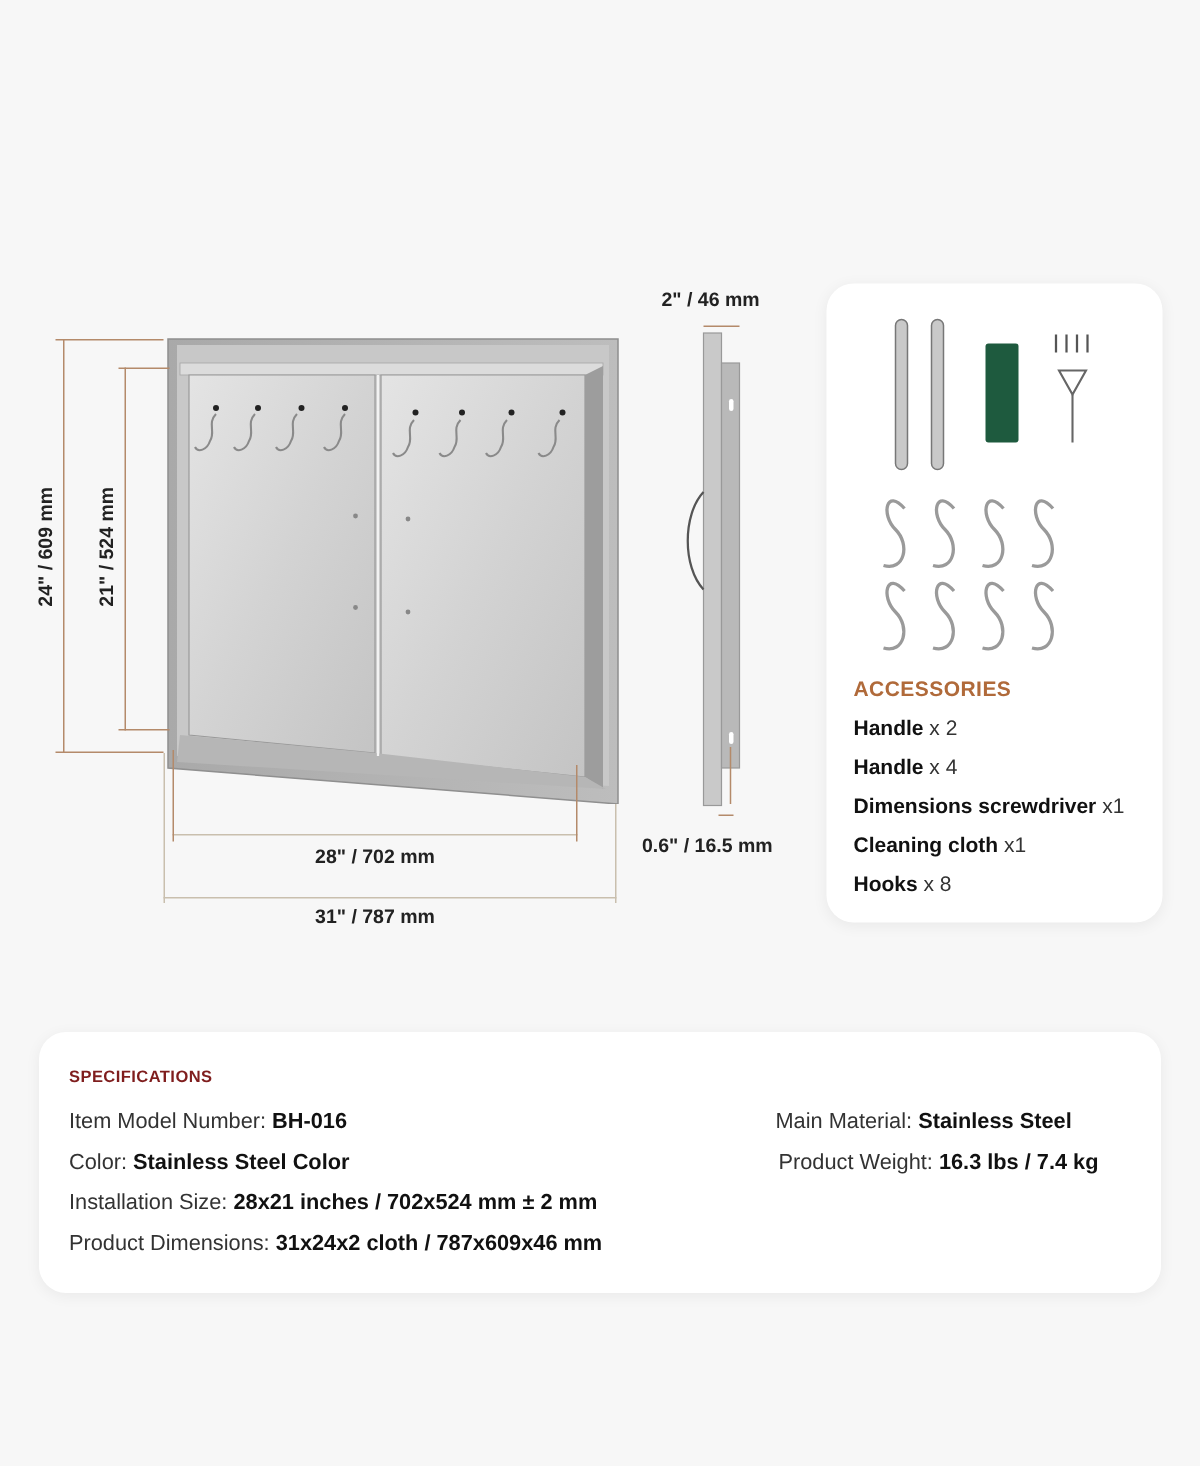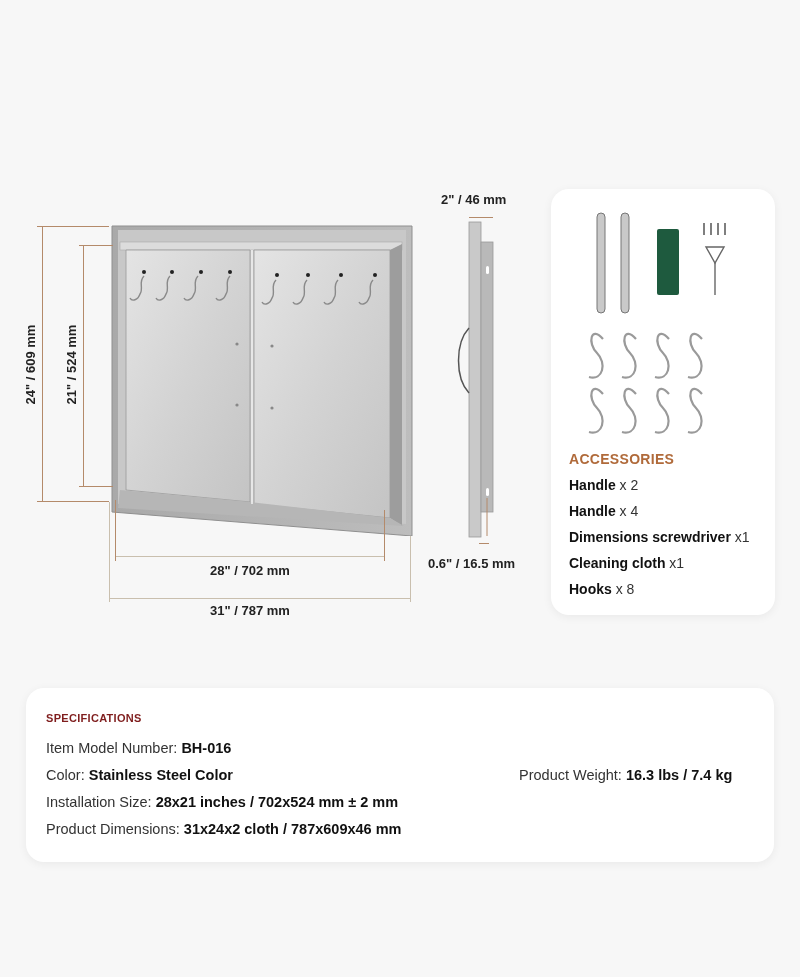--- a/index.html
+++ b/index.html
@@ -155,14 +155,15 @@
   <div class="acc-item" style="top:366px;"><b>Cleaning cloth</b> <span class="q">x1</span></div>
   <div class="acc-item" style="top:392px;"><b>Hooks</b> <span class="q">x 8</span></div>
 </div>
 
 <div class="card" style="left:26px;top:688px;width:748px;height:174px;">
   <div class="spec-title">SPECIFICATIONS</div>
   <div class="spec-row" style="left:20px;top:52px;"><span>Item Model Number:</span> <b>BH-016</b></div>
   <div class="spec-row" style="left:20px;top:79px;"><span>Color:</span> <b>Stainless Steel Color</b></div>
   <div class="spec-row" style="left:20px;top:106px;"><span>Installation Size:</span> <b>28x21 inches / 702x524 mm ± 2 mm</b></div>
   <div class="spec-row" style="left:20px;top:133px;"><span>Product Dimensions:</span> <b>31x24x2 cloth / 787x609x46 mm</b></div>
+  <div class="spec-row" style="left:491px;top:52px;"><span>Main Material:</span> <b>Stainless Steel</b></div>
   <div class="spec-row" style="left:493px;top:79px;"><span>Product Weight:</span> <b>16.3 lbs / 7.4 kg</b></div>
 </div>
 
 </body></html>

